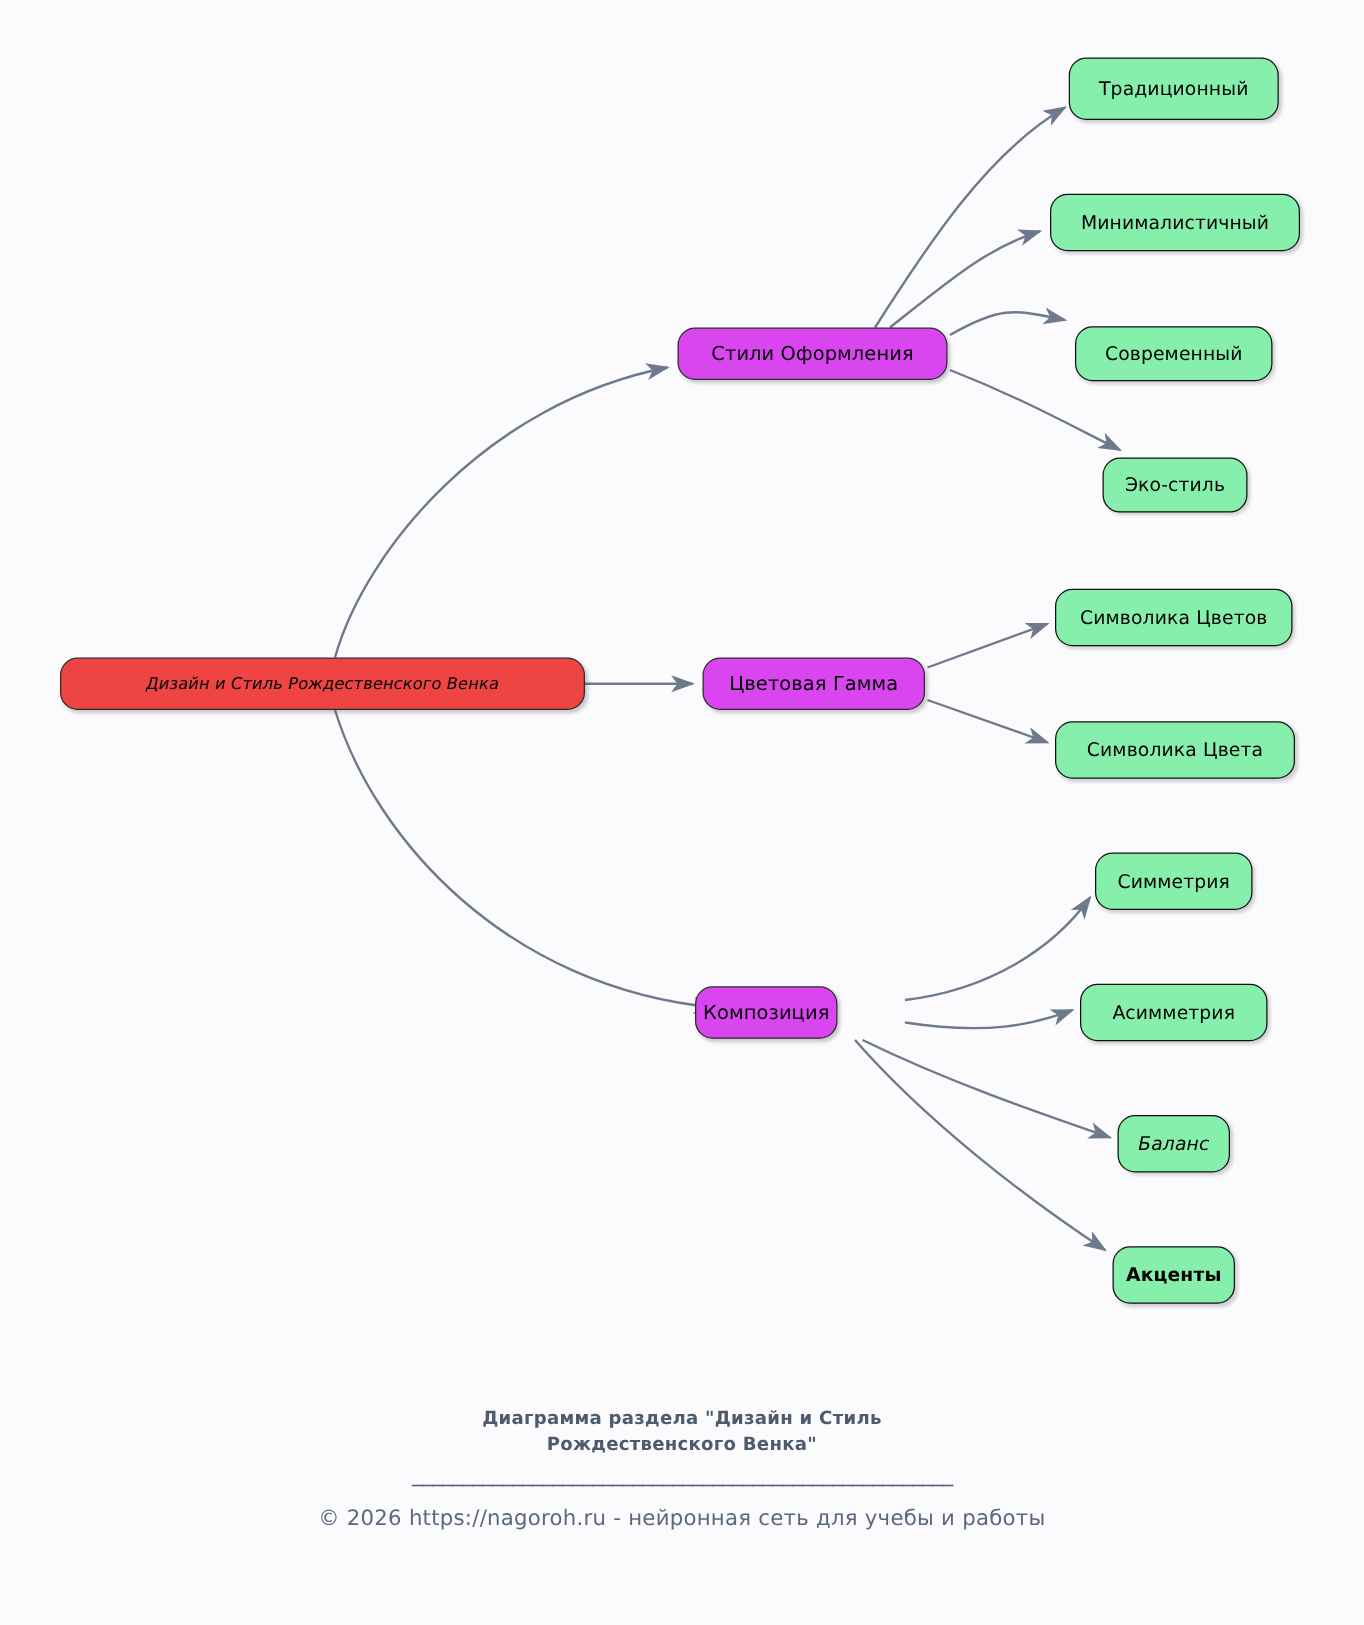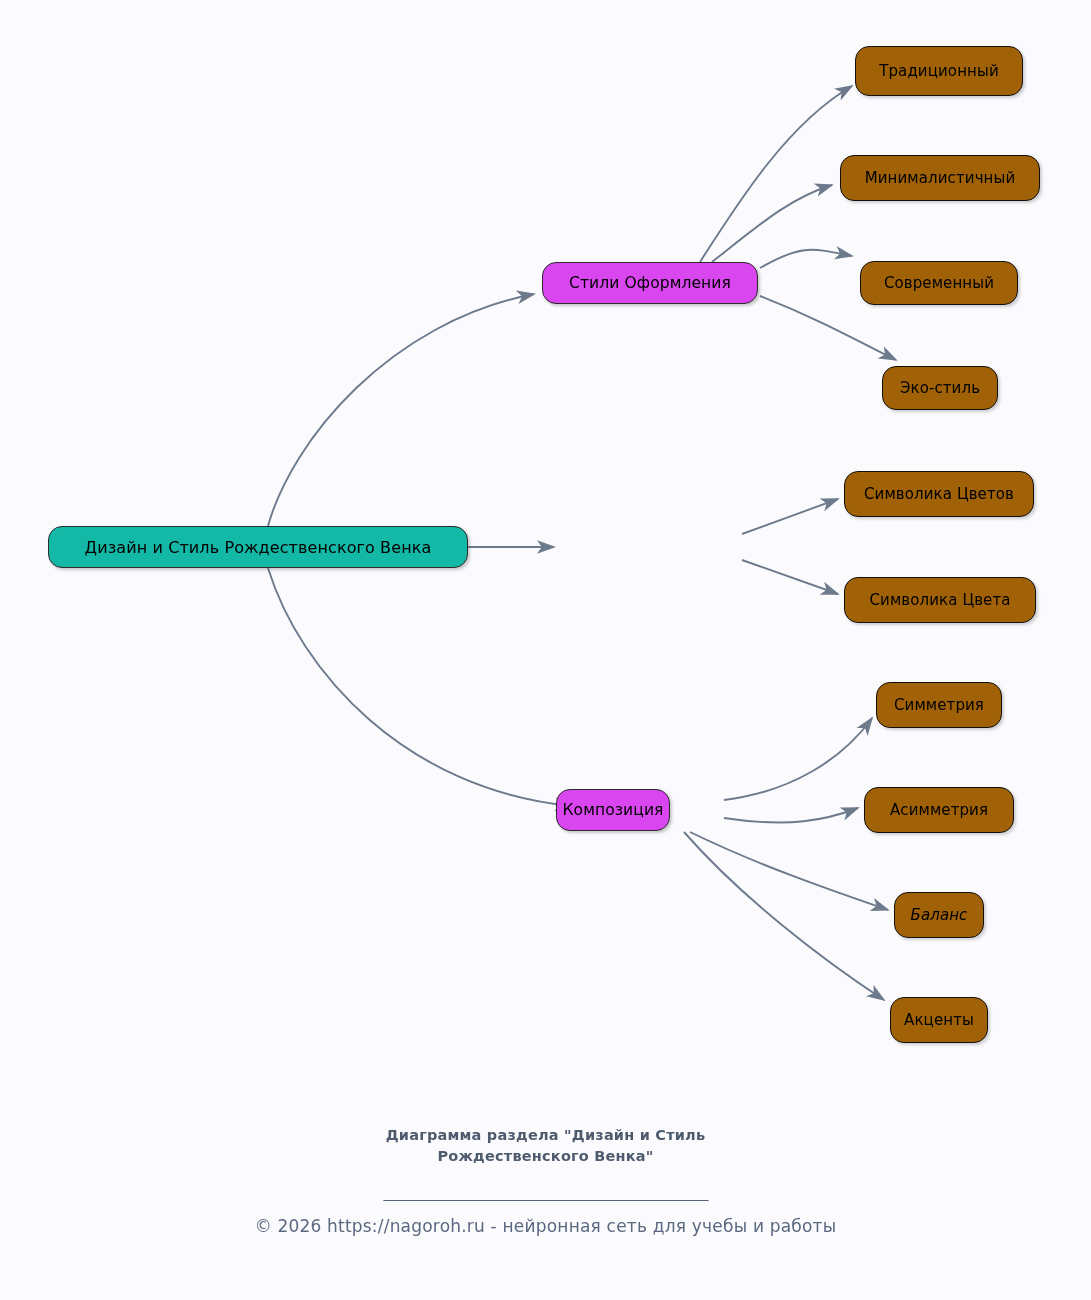--- a/index.html
+++ b/index.html
@@ -36,55 +36,56 @@
     align-items: center;
     justify-content: center;
     text-align: center;
     white-space: nowrap;
     border-radius: 14px;
     font-size: 15px;
     color: #000000;
     letter-spacing: 0.1px;
   }
   .node-root {
-    background: #14b8a6;
+    background: #ef4444;
     border: 1.6px solid #2b2b2b;
     box-shadow: 2px 2px 3px rgba(80,80,90,0.30);
-    font-size: 16px;
+    font-size: 13px;
+    font-style: italic;
   }
   .node-branch {
     background: #d946ef;
     border: 1.6px solid #2b2b2b;
     box-shadow: 2px 2px 3px rgba(80,80,90,0.30);
     color: #000000;
     font-size: 15.5px;
   }
   .node-leaf {
-    background: #a16207;
+    background: #86efac;
     border: 1.5px solid #111111;
     box-shadow: 2px 2px 3px rgba(90,90,100,0.28);
     font-size: 15px;
   }
   #caption-block {
     position: absolute;
     left: 0;
     top: 1125px;
     width: 1091px;
     text-align: center;
   }
   .caption-title {
     font-size: 14.5px;
     font-weight: bold;
     color: #4e5b6e;
     line-height: 21px;
     letter-spacing: 0.2px;
   }
   .caption-rule {
-    margin-top: 18px;
-    font-size: 14px;
+    margin-top: 2px;
+    font-size: 18px;
     color: #55627a;
     letter-spacing: -1px;
     overflow: hidden;
     white-space: nowrap;
   }
   .caption-credit {
     margin-top: 15px;
     font-size: 17px;
     color: #5a6880;
     letter-spacing: 0.2px;
@@ -123,30 +124,31 @@
 
   <div class="node node-root" style="left:48px; top:526px; width:420px; height:42px;">Дизайн и Стиль Рождественского Венка</div>
 
   <div class="node node-branch" style="left:542px; top:262px; width:216px; height:42px;">Стили Оформления</div>
 
   <div class="node node-leaf" style="left:855px; top:46px; width:168px; height:50px;">Традиционный</div>
   <div class="node node-leaf" style="left:840px; top:155px; width:200px; height:46px;">Минималистичный</div>
   <div class="node node-leaf" style="left:860px; top:261px; width:158px; height:44px;">Современный</div>
   <div class="node node-leaf" style="left:882px; top:366px; width:116px; height:44px;">Эко-стиль</div>
 
+  <div class="node node-branch" style="left:562px; top:526px; width:178px; height:42px;">Цветовая Гамма</div>
 
   <div class="node node-leaf" style="left:844px; top:471px; width:190px; height:46px;">Символика Цветов</div>
   <div class="node node-leaf" style="left:844px; top:577px; width:192px; height:46px;">Символика Цвета</div>
 
   <div class="node node-branch" style="left:556px; top:789px; width:114px; height:42px;">Композиция</div>
 
   <div class="node node-leaf" style="left:876px; top:682px; width:126px; height:46px;">Симметрия</div>
   <div class="node node-leaf" style="left:864px; top:787px; width:150px; height:46px;">Асимметрия</div>
   <div class="node node-leaf" style="left:894px; top:892px; width:90px; height:46px;font-style:italic;">Баланс</div>
-  <div class="node node-leaf" style="left:890px; top:997px; width:98px; height:46px;">Акценты</div>
+  <div class="node node-leaf" style="left:890px; top:997px; width:98px; height:46px;font-weight:bold;">Акценты</div>
 
   <div id="caption-block">
     <div class="caption-title">Диаграмма раздела "Дизайн и Стиль</div>
     <div class="caption-title">Рождественского Венка"</div>
     <div class="caption-rule">______________________________________________________</div>
     <div class="caption-credit">© 2026 https://nagoroh.ru - нейронная сеть для учебы и работы</div>
   </div>
 
 </div>
 

